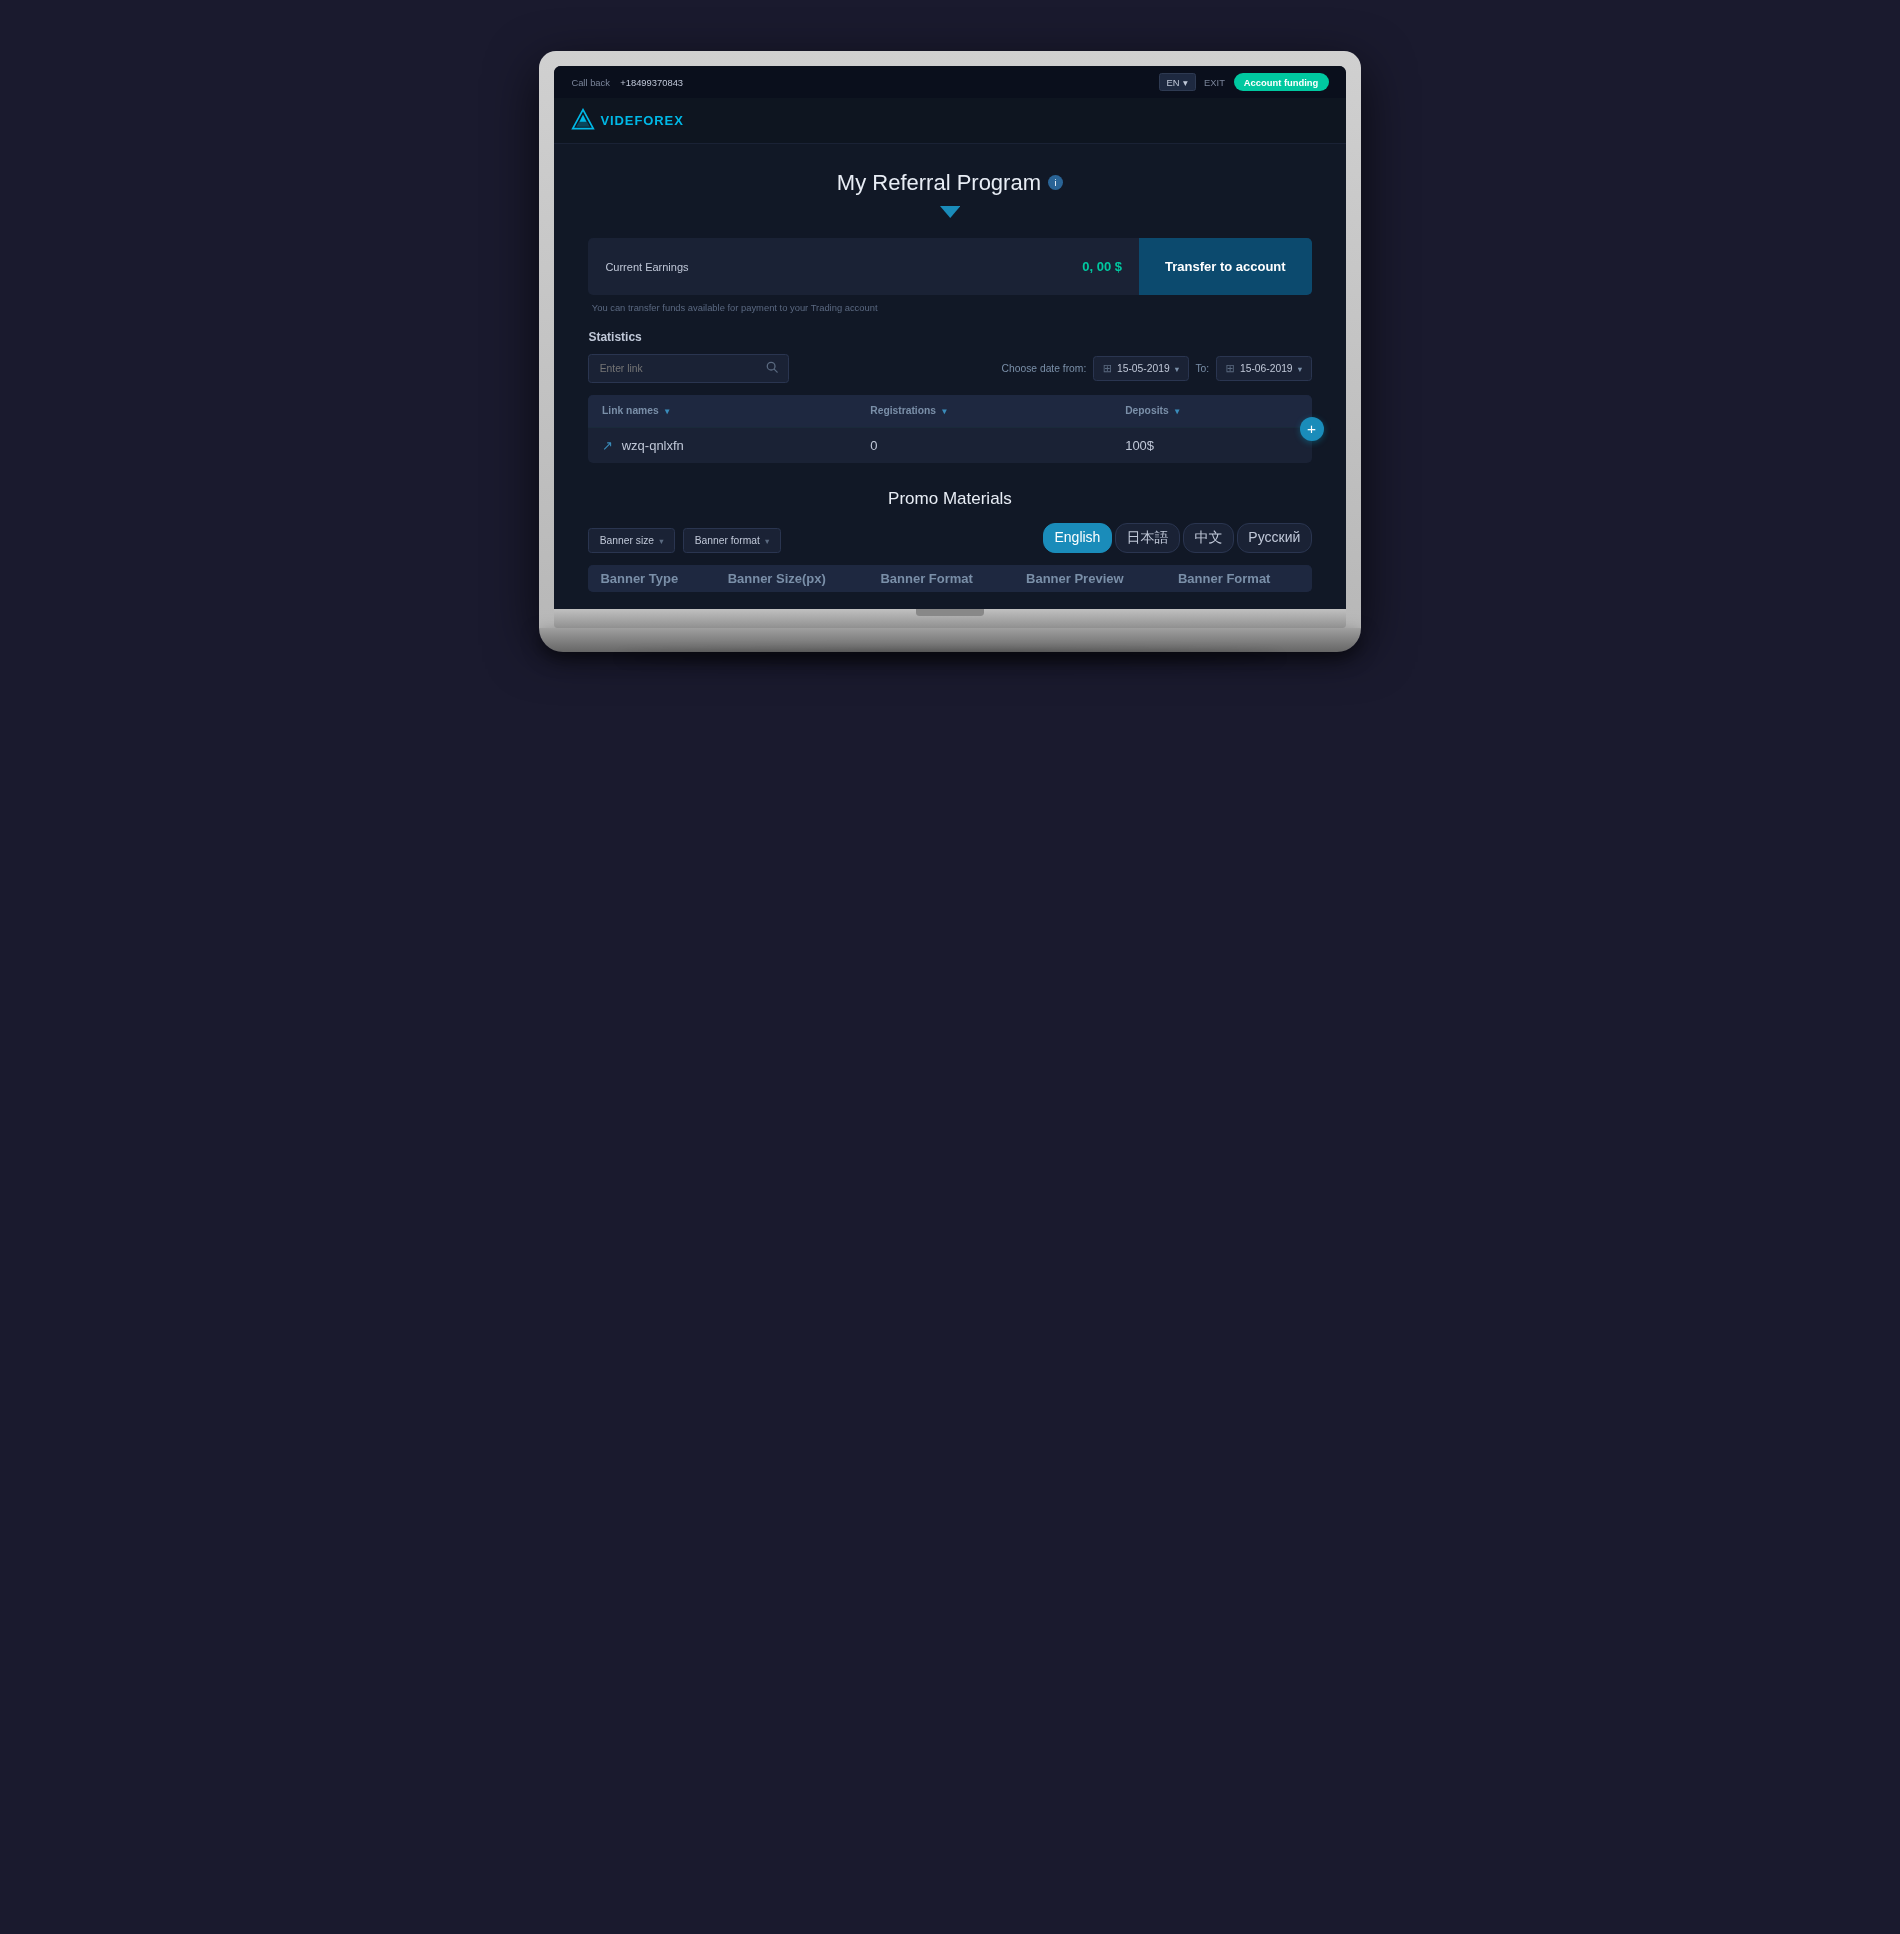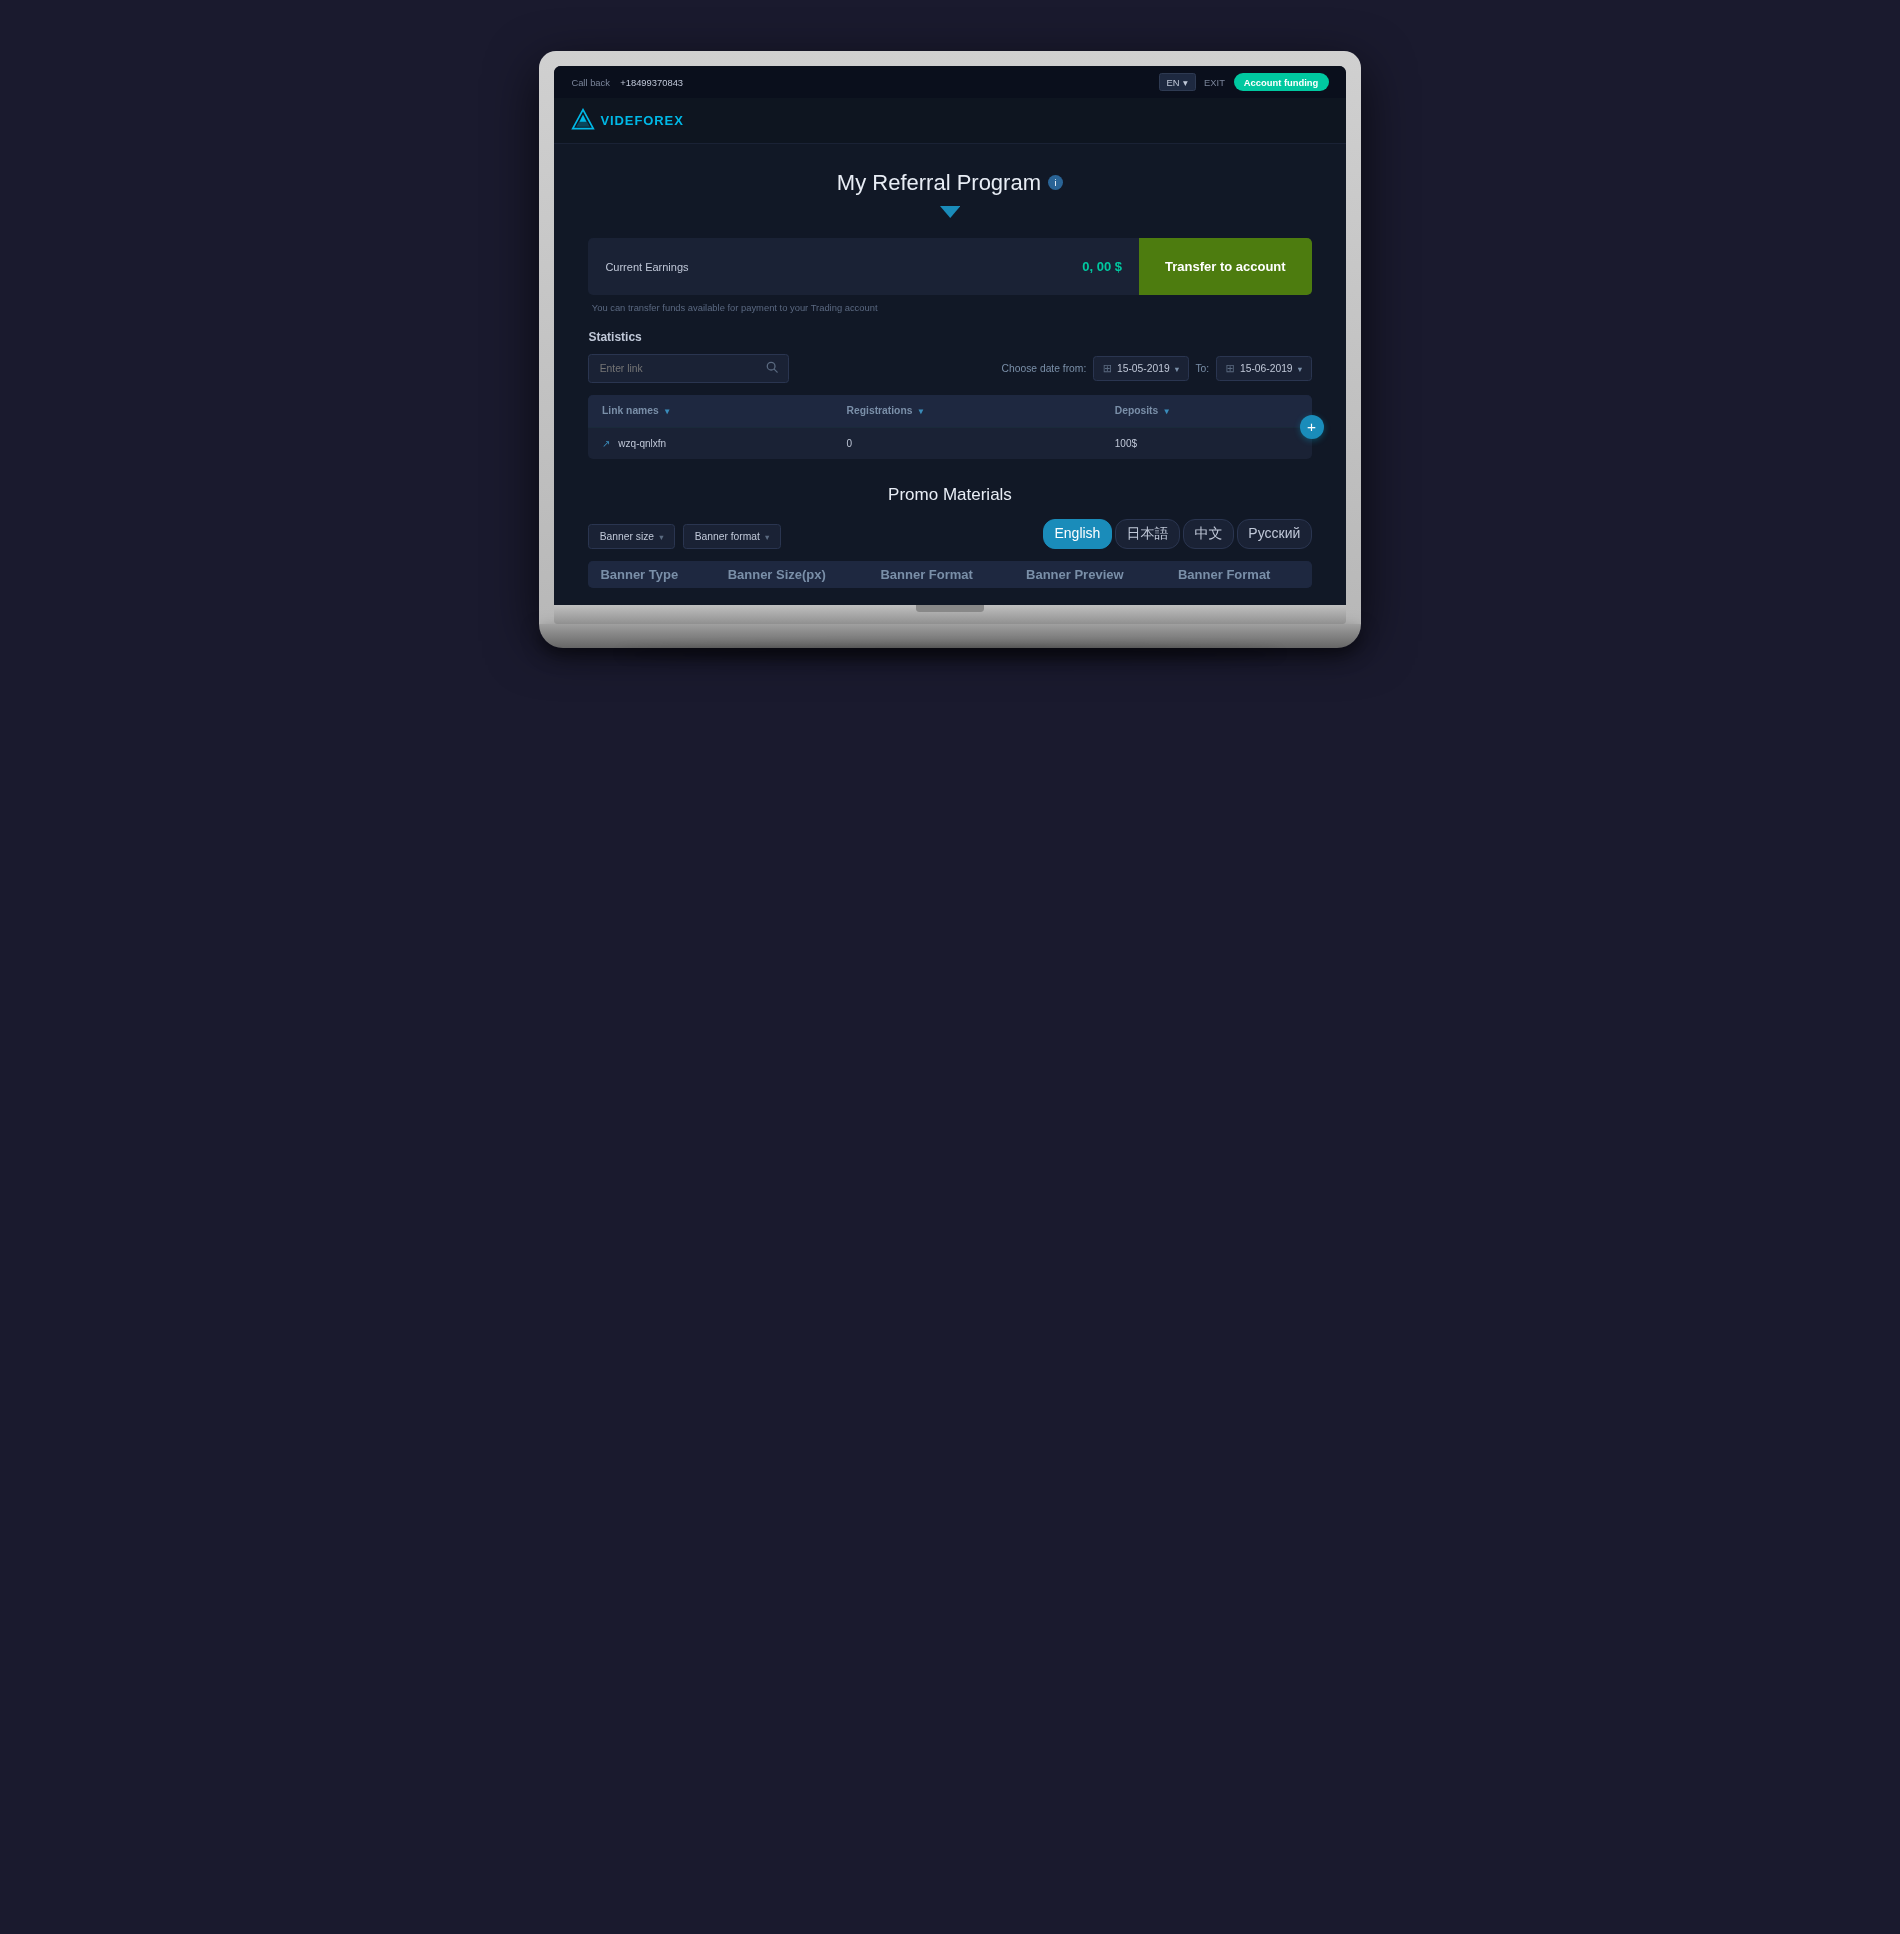--- a/index.html
+++ b/index.html
@@ -171,21 +171,21 @@
       padding: 13.7px 17px;
       flex: 1;
     }
     .earnings-value {
       color: #00c8a0;
       font-size: 13px;
       font-weight: 600;
       padding: 13.7px 17px;
     }
     .transfer-btn {
-      background: #4d7c0f;
+      background: #0c4a6e;
       color: #fff;
       font-size: 13px;
       font-weight: 700;
       padding: 21px 26px;
       border: none;
       cursor: pointer;
       border-radius: 0;
       white-space: nowrap;
     }
 
@@ -269,21 +269,21 @@
     .stats-table th {
       color: #7a8fa8;
       font-size: 10.3px;
       font-weight: 600;
       padding: 10.3px 13.7px;
       text-align: left;
     }
     .stats-table th .sort-arrow { color: #3a8cba; margin-left: 3.4px; font-size: 8.6px; }
     .stats-table td {
       color: #c0c8d8;
-      font-size: 10px;
+      font-size: 13px;
       padding: 10.3px 13.7px;
       border-top: 0.9px solid #1a2a3a;
       margin-left: 28px;
     }
     .link-icon { color: #3a8cba; margin-right: 5.1px; }
     .add-btn {
       position: absolute;
       right: -12px;
       top: 50%;
       transform: translateY(-50%);

